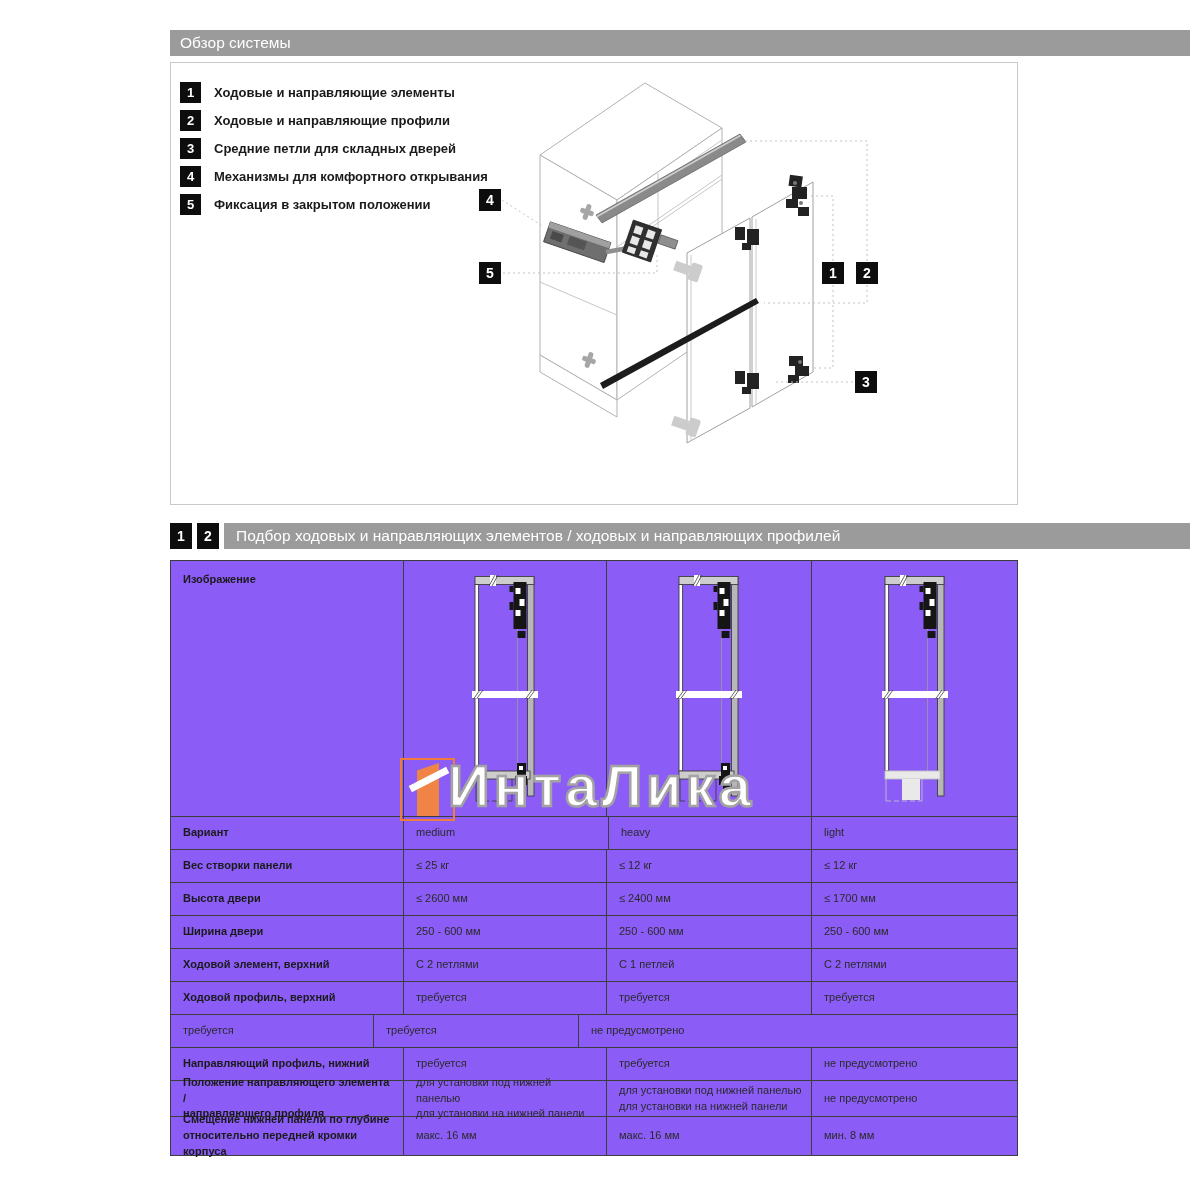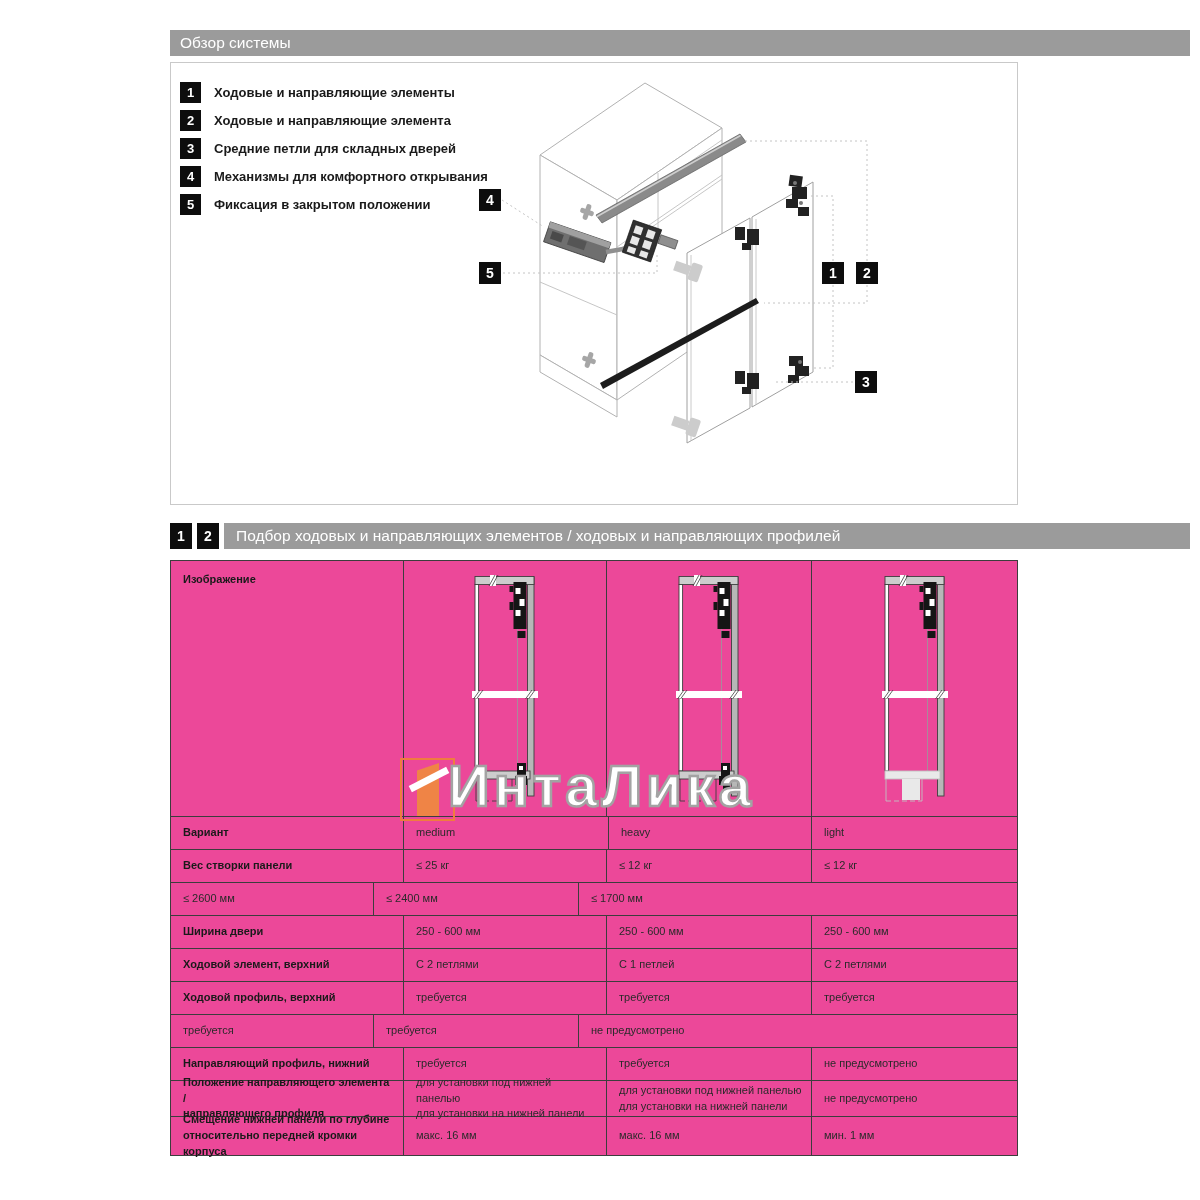--- a/index.html
+++ b/index.html
@@ -20,21 +20,21 @@
         border:1px solid #c9c9c9;box-sizing:border-box;background:#fff;}
   .legend{position:absolute;left:180px;top:82px;}
   .legend-item{display:flex;align-items:center;margin-bottom:7px;height:21px;}
   .legend-num{width:21px;height:21px;background:#0d0d0d;color:#fff;font-weight:bold;
         font-size:13px;text-align:center;line-height:21px;flex:0 0 auto;}
   .legend-label{margin-left:13px;font-size:13px;font-weight:bold;color:#1a1a1a;white-space:nowrap;}
   .iso-svg{position:absolute;left:170px;top:62px;width:846px;height:443px;pointer-events:none;}
   .callout-num{font:bold 14px "Liberation Sans",sans-serif;fill:#ffffff;text-anchor:middle;}
   
   .seltable{position:absolute;left:170px;top:560px;width:848px;border:1px solid #3d3d3d;
-        box-sizing:border-box;background:#ec4899;font-size:11px;}
+        box-sizing:border-box;background:#8b5cf6;font-size:11px;}
   .trow{display:flex;border-bottom:1px solid #3d3d3d;box-sizing:border-box;}
   .trow:last-child{border-bottom:none;}
   .tcell{box-sizing:border-box;border-right:1px solid #3d3d3d;padding:4px 8px 4px 12px;
         display:flex;align-items:center;white-space:pre-line;line-height:1.45;color:#2a2a2a;}
   .tcell:last-child{border-right:none;}
   .clabel{width:233px;font-weight:bold;color:#1a1a1a;}
   .cv1{width:203px;}
   .cv2{width:205px;}
   .cv3{flex:1;}
   .r-single{height:33px;}
@@ -63,21 +63,21 @@
 
 <div class="overview-box"></div>
 
 <div class="legend">
   <div class="legend-item">
     <span class="legend-num">1</span>
     <span class="legend-label">Ходовые и направляющие элементы</span>
   </div>
   <div class="legend-item">
     <span class="legend-num">2</span>
-    <span class="legend-label">Ходовые и направляющие элемента</span>
+    <span class="legend-label">Ходовые и направляющие профили</span>
   </div>
   <div class="legend-item">
     <span class="legend-num">3</span>
     <span class="legend-label">Средние петли для складных дверей</span>
   </div>
   <div class="legend-item">
     <span class="legend-num">4</span>
     <span class="legend-label">Механизмы для комфортного открывания</span>
   </div>
   <div class="legend-item">
@@ -282,20 +282,21 @@
     <div class="tcell cv1">heavy</div>
     <div class="tcell cv3">light</div>
   </div>
   <div class="trow r-single">
     <div class="tcell clabel">Вес створки панели</div>
     <div class="tcell cv1">≤ 25 кг</div>
     <div class="tcell cv2">≤ 12 кг</div>
     <div class="tcell cv3">≤ 12 кг</div>
   </div>
   <div class="trow r-single">
+    <div class="tcell clabel">Высота двери</div>
     <div class="tcell cv1">≤ 2600 мм</div>
     <div class="tcell cv2">≤ 2400 мм</div>
     <div class="tcell cv3">≤ 1700 мм</div>
   </div>
   <div class="trow r-single">
     <div class="tcell clabel">Ширина двери</div>
     <div class="tcell cv1">250 - 600 мм</div>
     <div class="tcell cv2">250 - 600 мм</div>
     <div class="tcell cv3">250 - 600 мм</div>
   </div>
@@ -329,21 +330,21 @@
 для установки на нижней панели</div>
     <div class="tcell cv2">для установки под нижней панелью
 для установки на нижней панели</div>
     <div class="tcell cv3">не предусмотрено</div>
   </div>
   <div class="trow r-tall2">
     <div class="tcell clabel">Смещение нижней панели по глубине
 относительно передней кромки корпуса</div>
     <div class="tcell cv1">макс. 16 мм</div>
     <div class="tcell cv2">макс. 16 мм</div>
-    <div class="tcell cv3">мин. 1 мм</div>
+    <div class="tcell cv3">мин. 8 мм</div>
   </div>
 </div>
 
 <div class="watermark">
   <div class="wm-logo">
     <div class="wm-bar"></div>
     <div class="wm-slash"></div>
   </div>
   <div class="wm-text">ИнтаЛика</div>
 </div>

